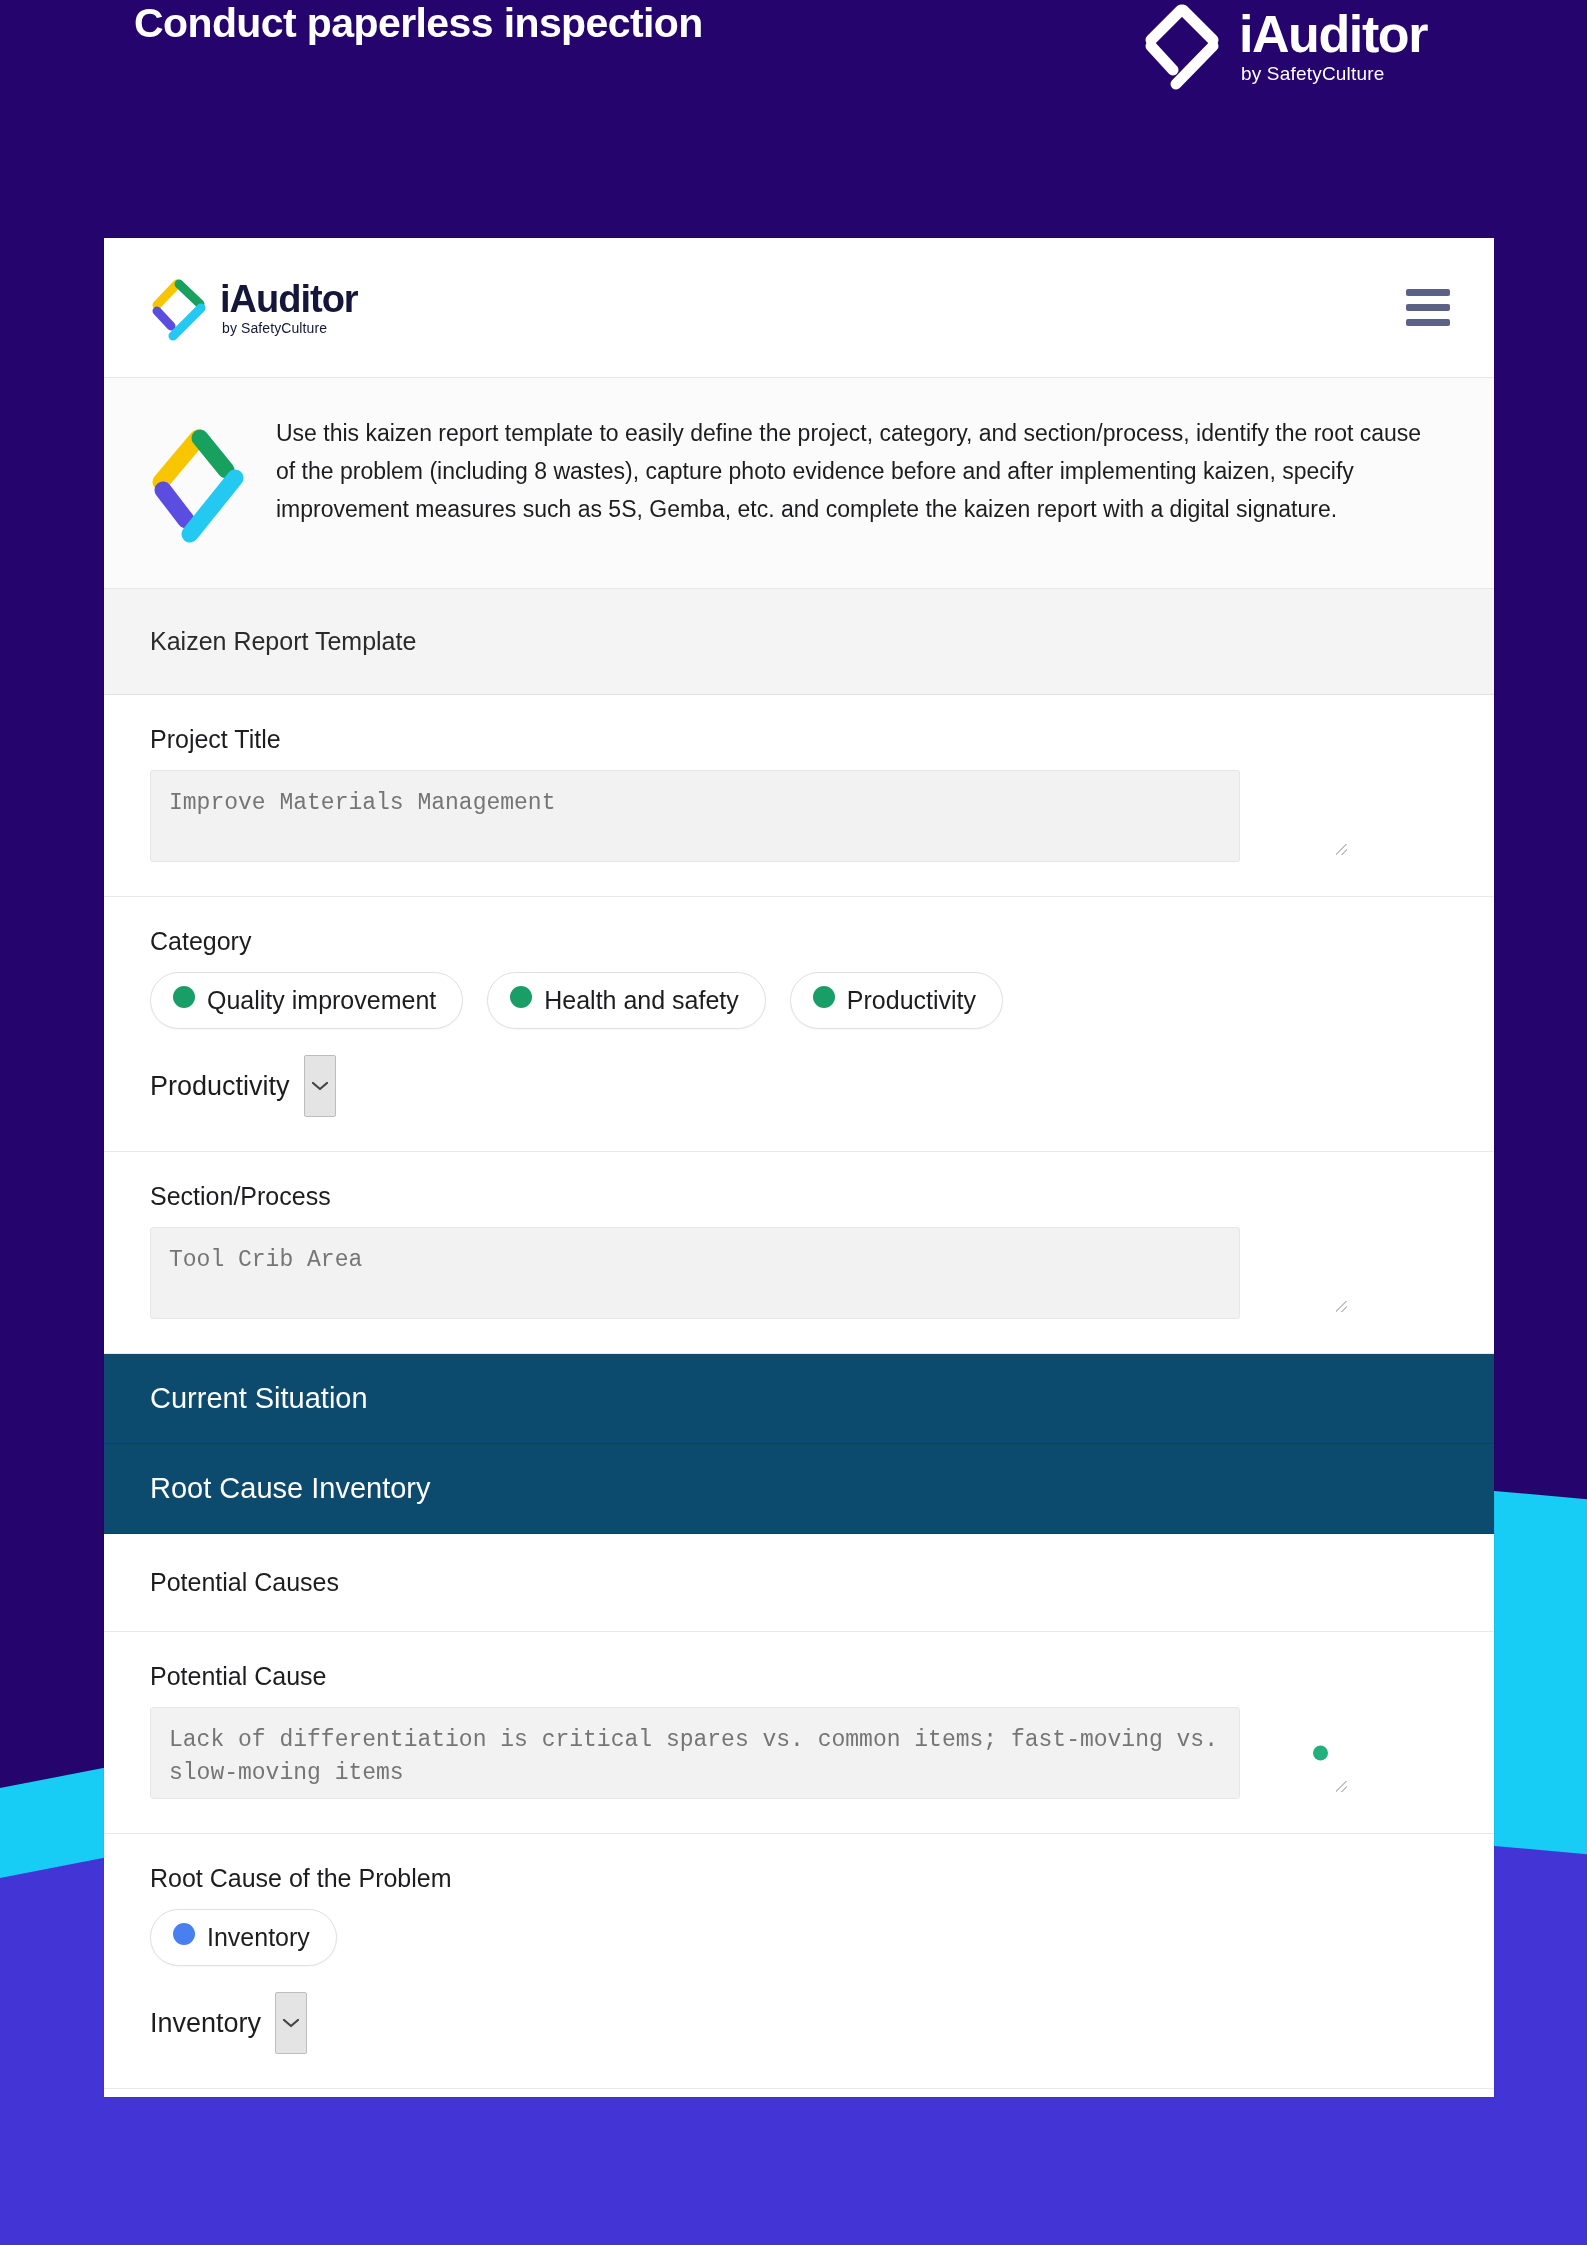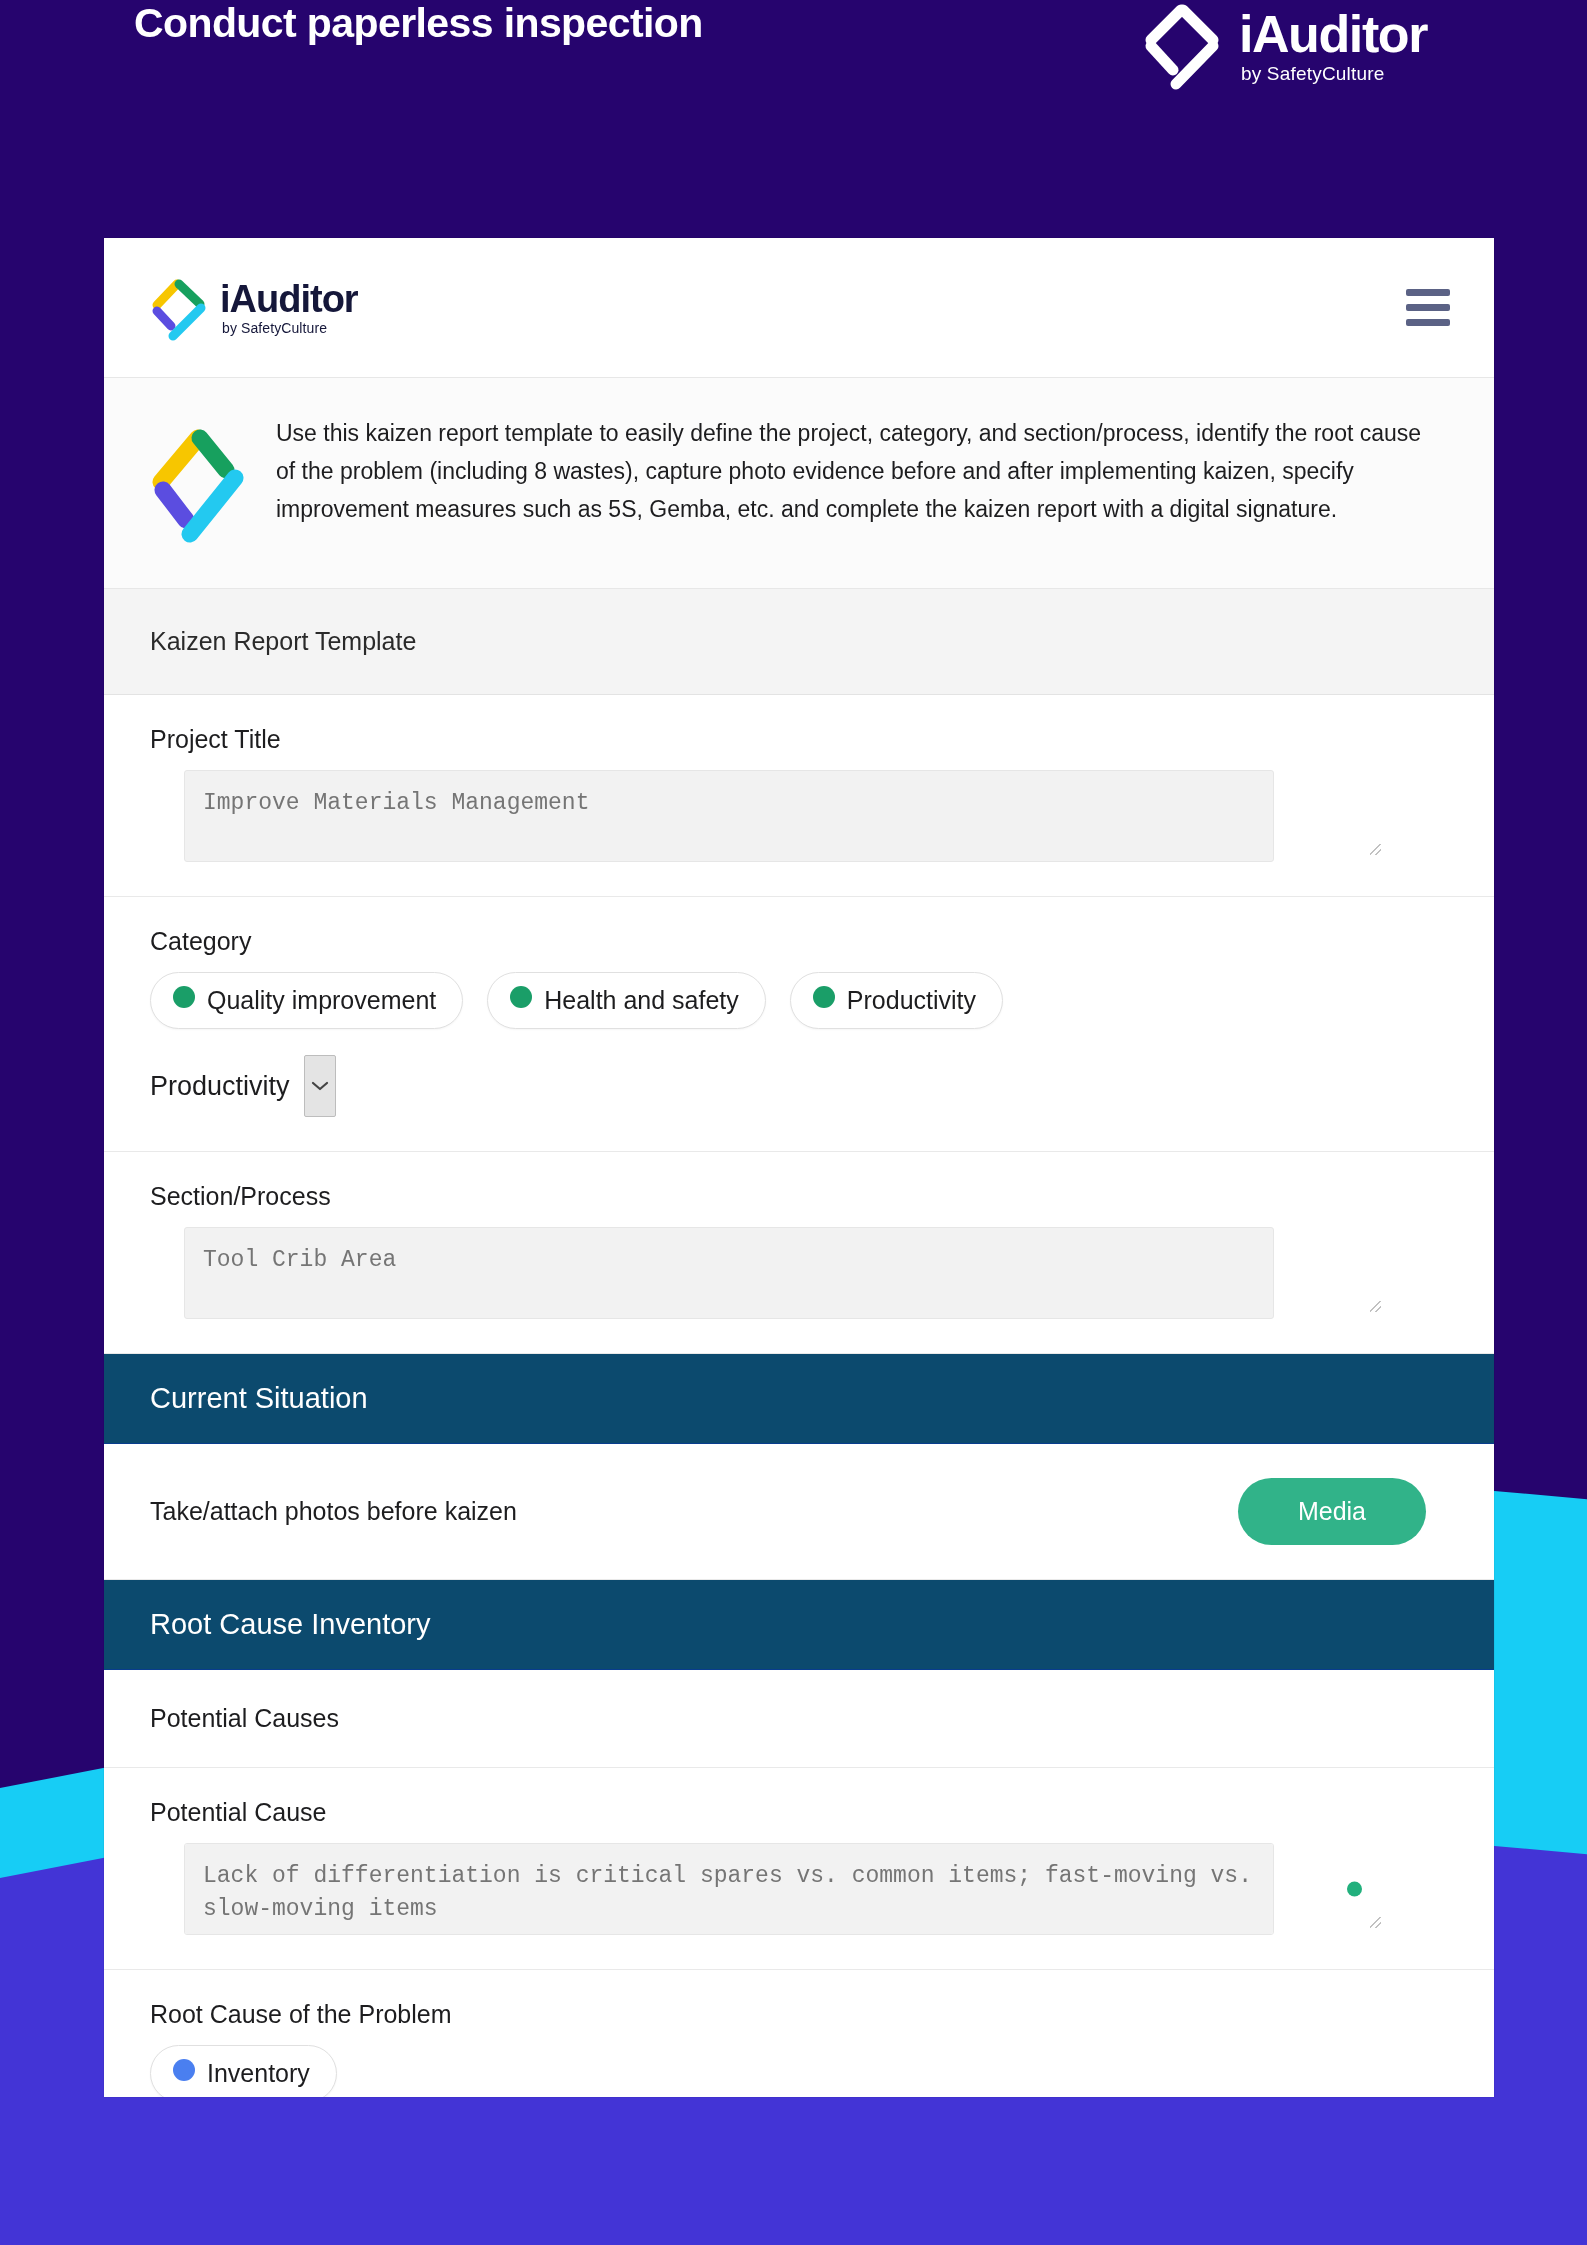--- a/index.html
+++ b/index.html
@@ -220,21 +220,21 @@
     border-radius: 3px;
     font-family: "Liberation Mono", monospace;
     font-size: 23px;
     color: #8a8a8a;
     padding: 16px 18px;
     resize: none;
     line-height: 1.42;
     position: relative;
     display: block;
   }
-  .ta-wrap { position: relative; width: 1204px; margin-left: 34px; }
+  .ta-wrap { position: relative; width: 1204px; }
   .ta-grip {
     position: absolute;
     right: 7px;
     bottom: 7px;
     width: 11px;
     height: 11px;
     opacity: .45;
     background:
       linear-gradient(135deg, transparent 0 42%, #777 42% 52%, transparent 52% 100%),
       linear-gradient(135deg, transparent 0 70%, #777 70% 80%, transparent 80% 100%);
@@ -464,24 +464,20 @@
   <div class="field">
     <div class="field-label">Section/Process</div>
     <div class="ta-wrap">
       <textarea class="ta" placeholder="Tool Crib Area" style=""></textarea>
       <span class="ta-grip"></span>
     </div>
   </div>
 
   <div class="sec-header">Current Situation</div>
 
-  <div class="media-row">
-    <span class="media-label">Take/attach photos before kaizen</span>
-    <button class="btn-media">Media</button>
-  </div>
 
   <div class="sec-header">Root Cause Inventory</div>
 
   <div class="plain-row">Potential Causes</div>
 
   <div class="field">
     <div class="field-label">Potential Cause</div>
     <div class="ta-wrap">
       <textarea class="ta" placeholder="Lack of differentiation is critical spares vs. common items; fast-moving vs. slow-moving items" style=""></textarea>
       <span class="ta-dot"></span>

